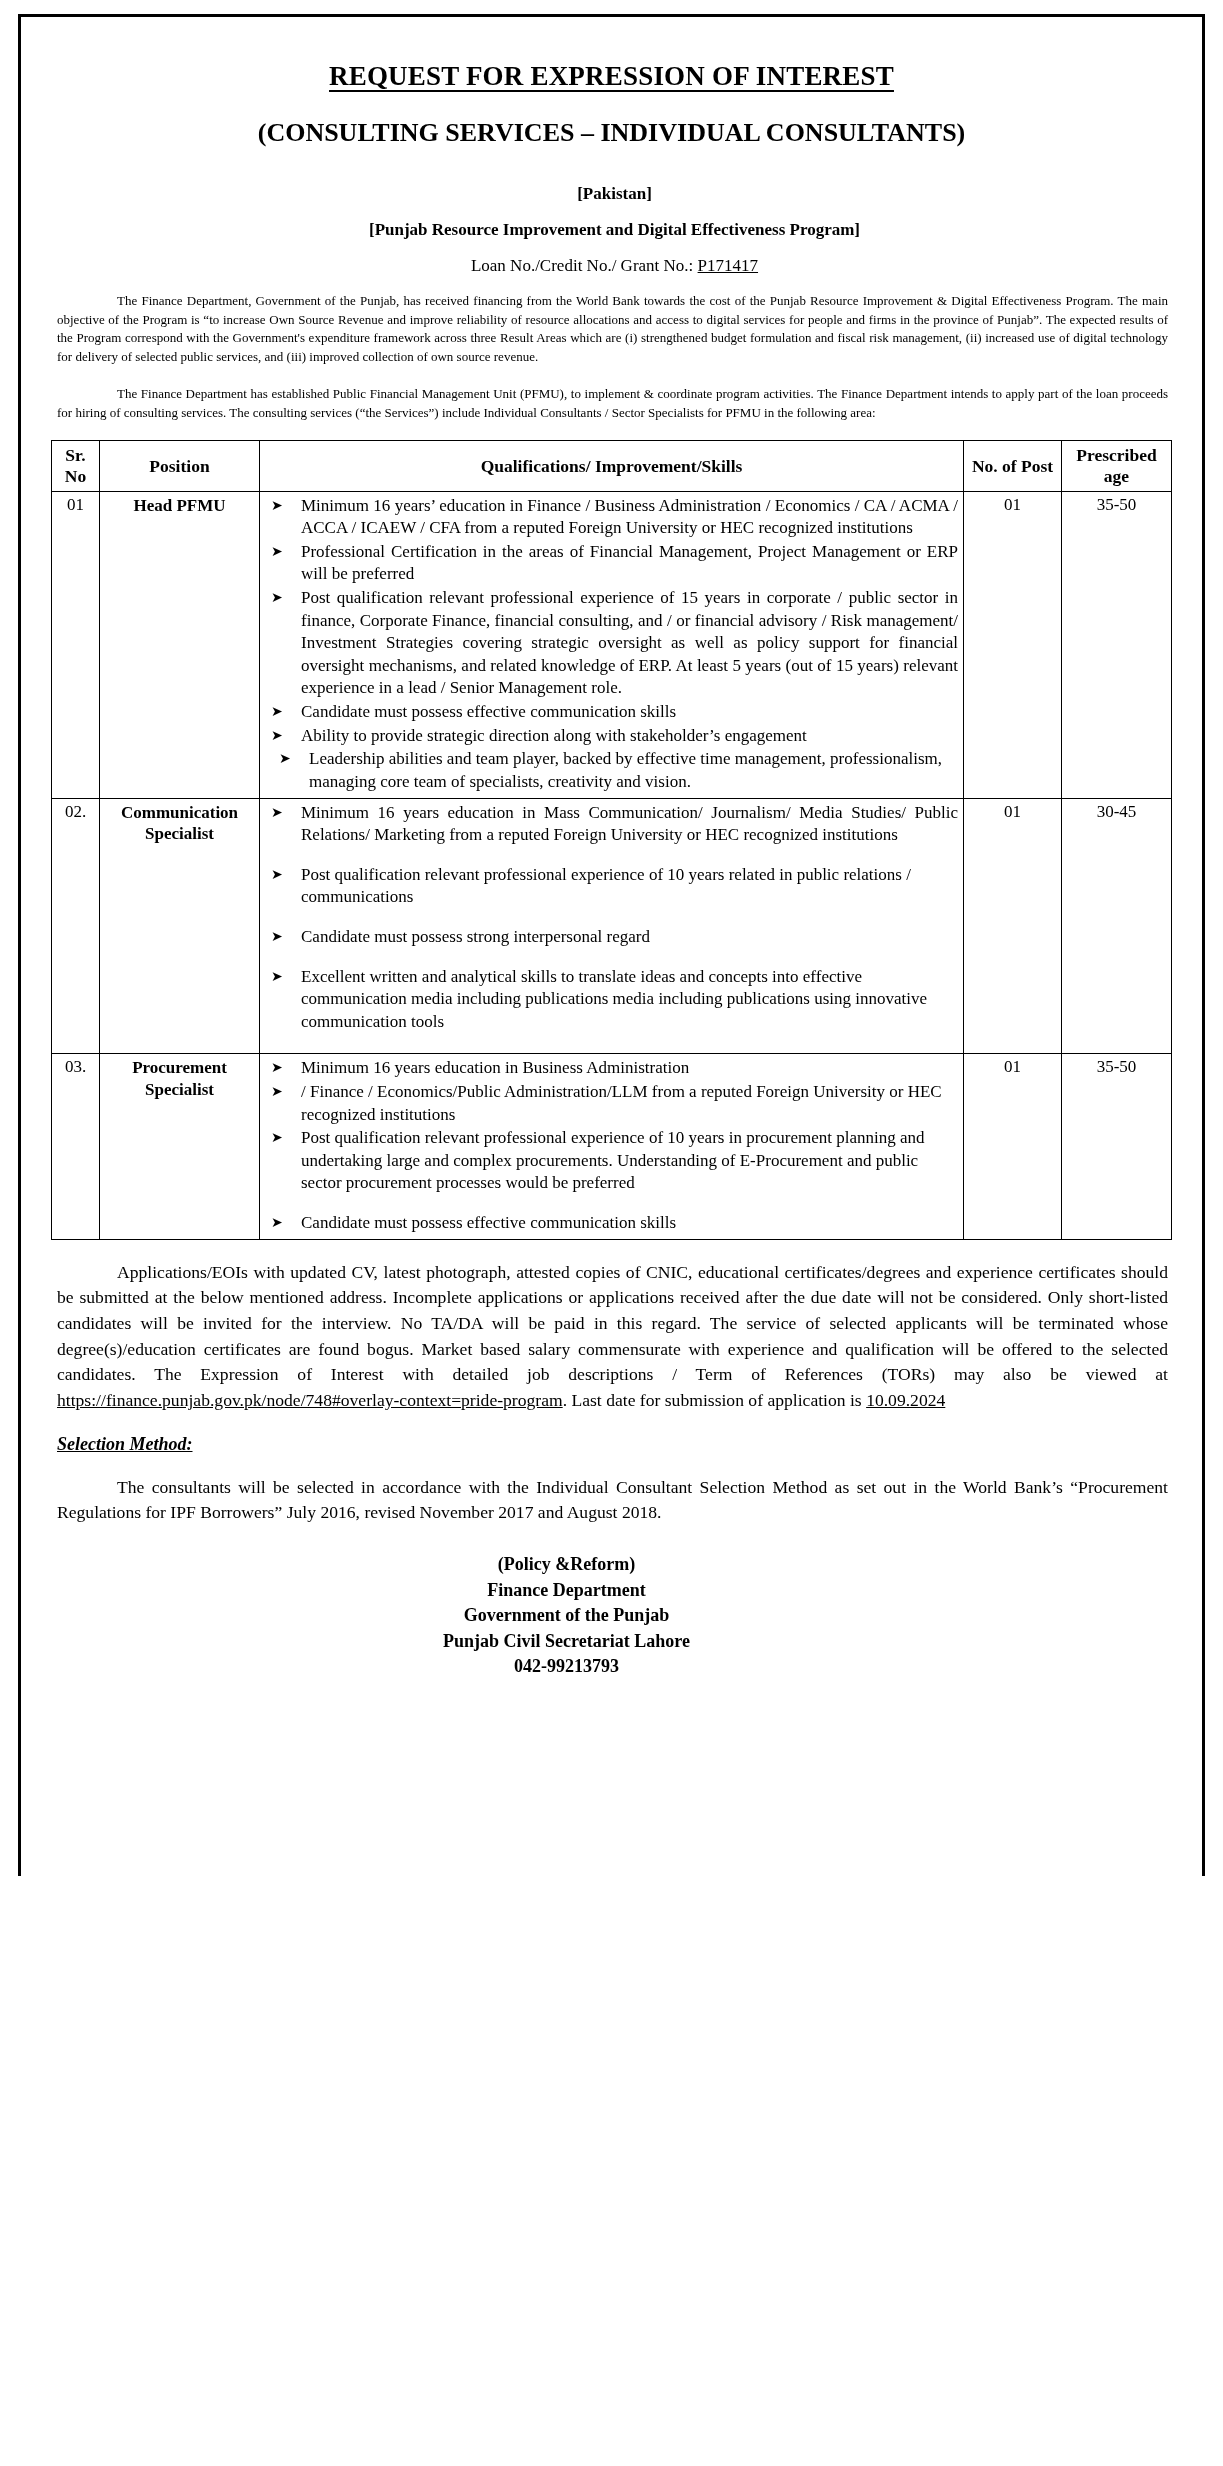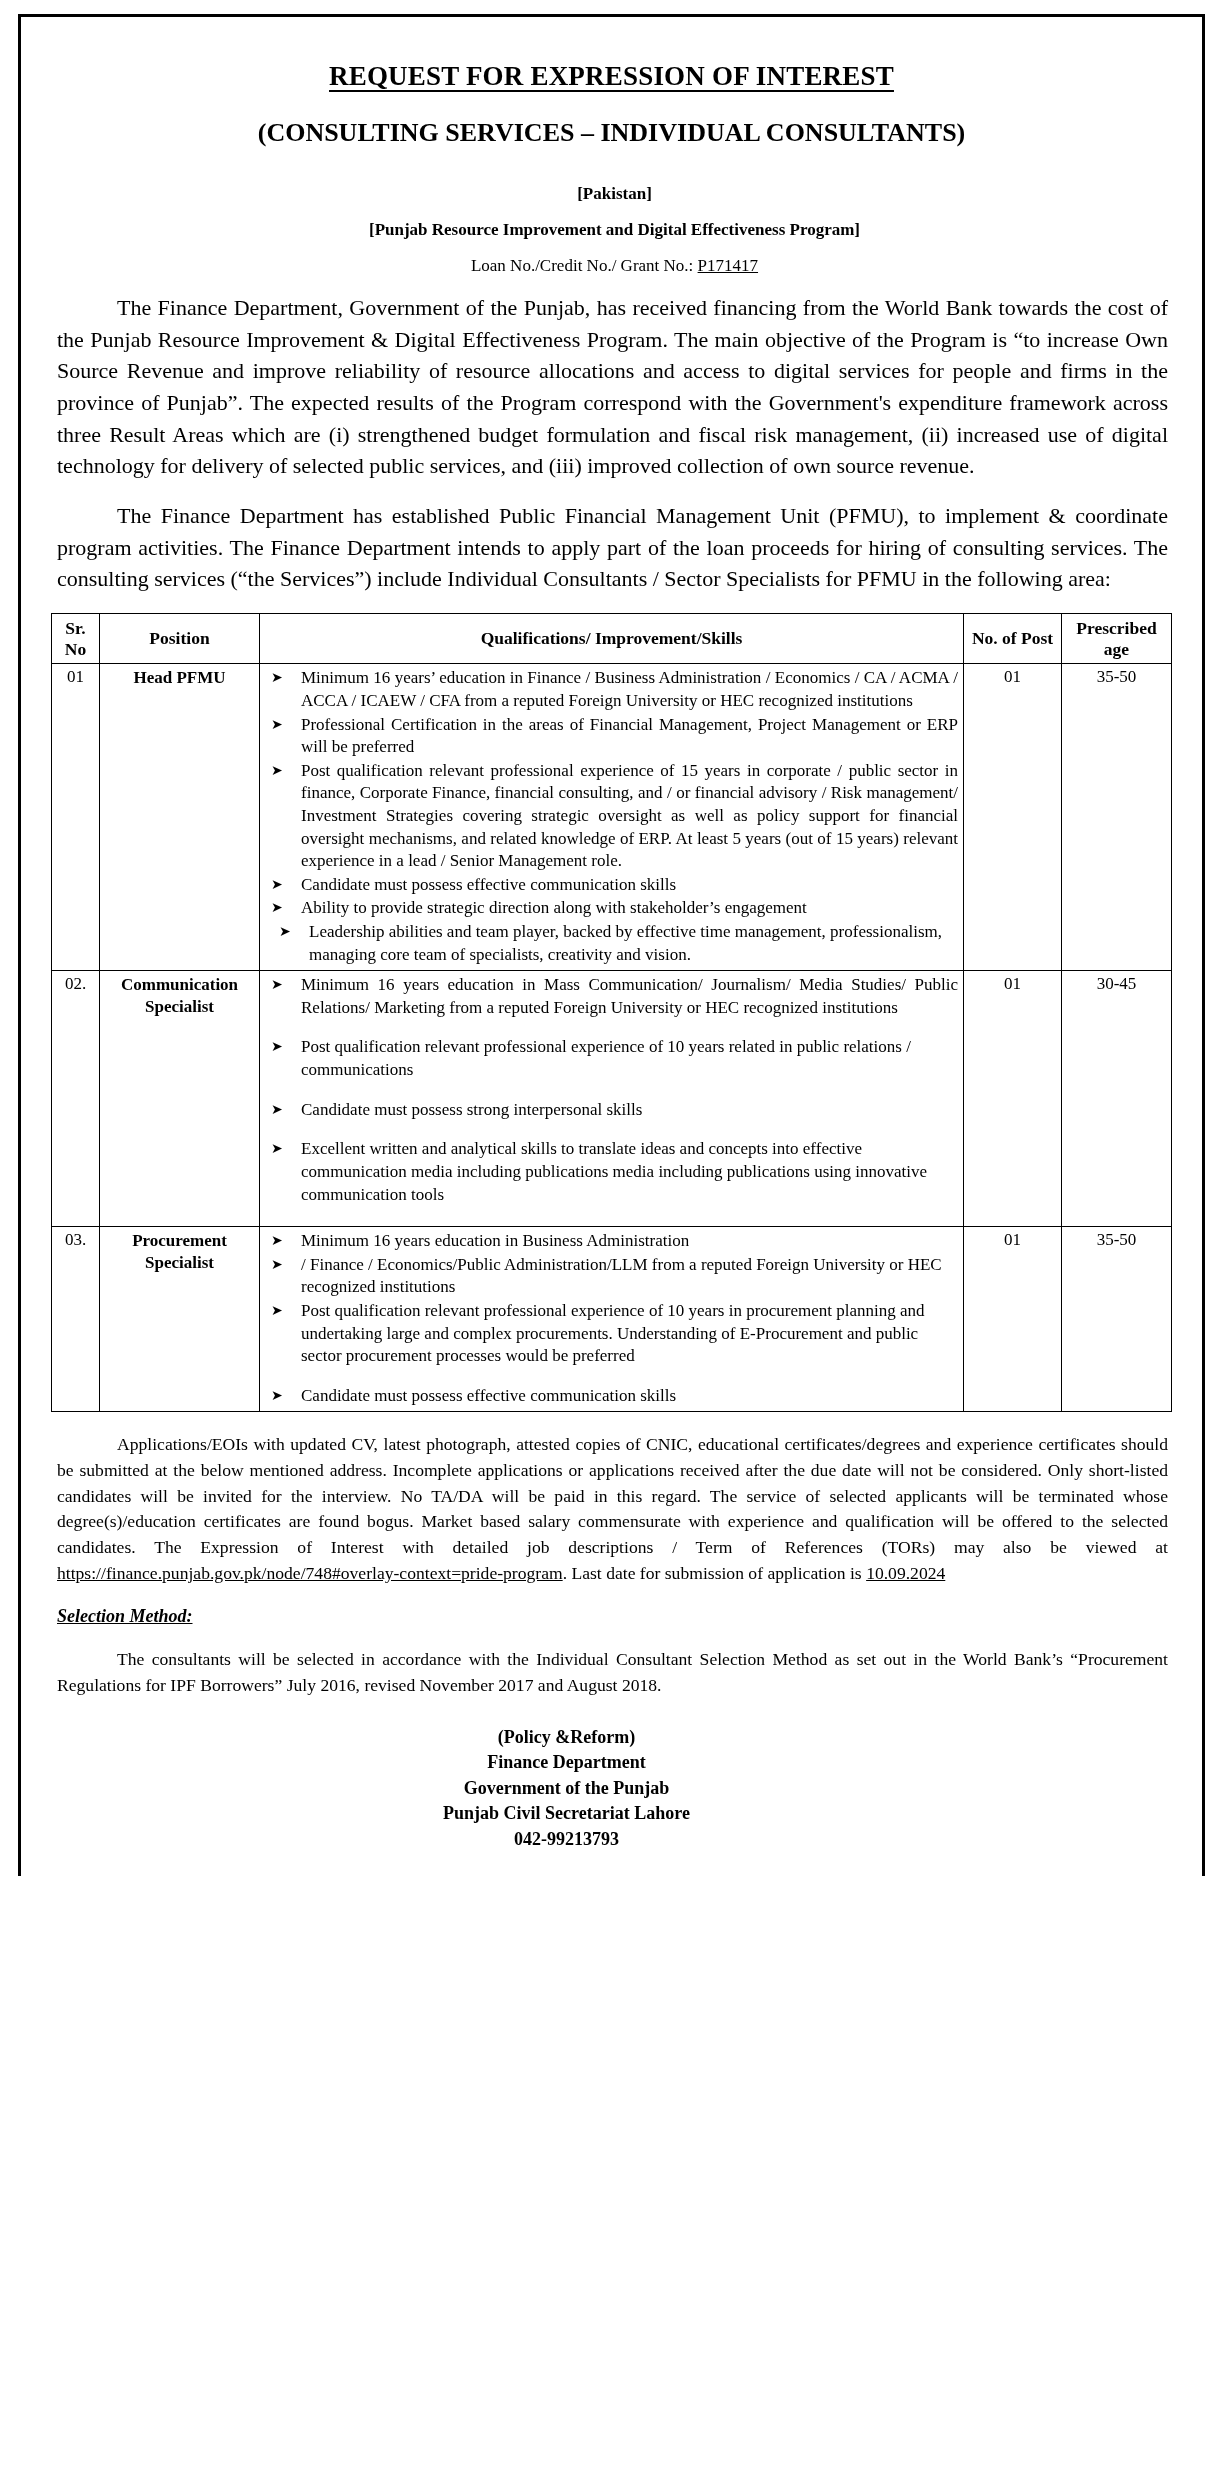--- a/index.html
+++ b/index.html
@@ -51,21 +51,21 @@
     margin: 0 0 16px 0;
     padding-left: 6px;
     text-align: center;
   }
   .meta-line.regular {
     font-weight: normal;
     font-size: 17px;
   }
   .u { text-decoration: underline; }
   p.para {
-    font-size: 22px;
+    font-size: 13px;
     line-height: 1.44;
     text-align: justify;
     margin: 16px 0 0 0;
     text-indent: 60px;
     padding: 0 4px 0 6px;
   }
   p.para.tight { margin-top: 18px; }
   
   table.jobs {
     border-collapse: collapse;
@@ -220,21 +220,21 @@
           <td class="c-no">01</td>
           <td class="c-age">35-50</td>
         </tr>
         <tr>
           <td class="c-sr">02.</td>
           <td class="c-pos">Communication Specialist</td>
           <td class="c-qual">
             <ul class="bullets spaced">
               <li>Minimum 16 years education in Mass Communication/ Journalism/ Media Studies/ Public Relations/ Marketing from a reputed Foreign University or HEC recognized institutions</li>
               <li class="nojustify">Post qualification relevant professional experience of 10 years related in public relations / communications</li>
-              <li class="nojustify">Candidate must possess strong interpersonal skills</li>
+              <li class="nojustify">Candidate must possess strong interpersonal regard</li>
               <li class="nojustify">Excellent written and analytical skills to translate ideas and concepts into effective communication media including publications media including publications using innovative communication tools</li>
             </ul>
           </td>
           <td class="c-no">01</td>
           <td class="c-age">30-45</td>
         </tr>
         <tr>
           <td class="c-sr">03.</td>
           <td class="c-pos">Procurement Specialist</td>
           <td class="c-qual">

